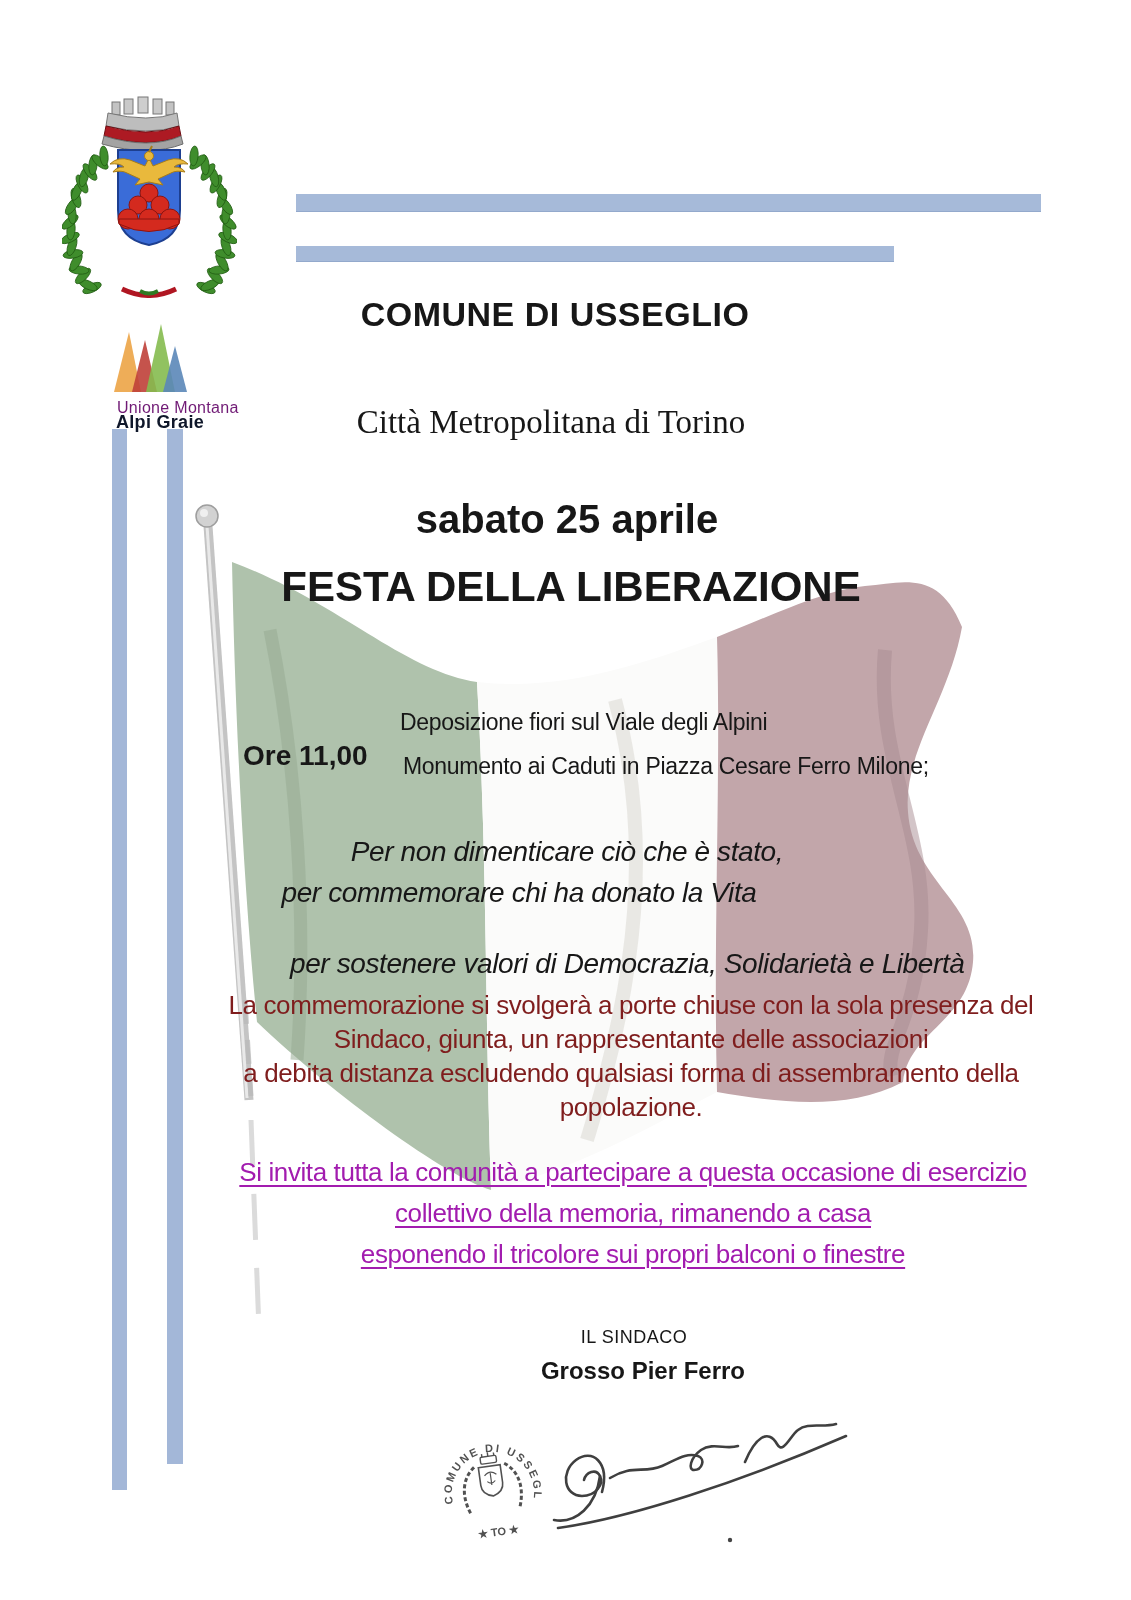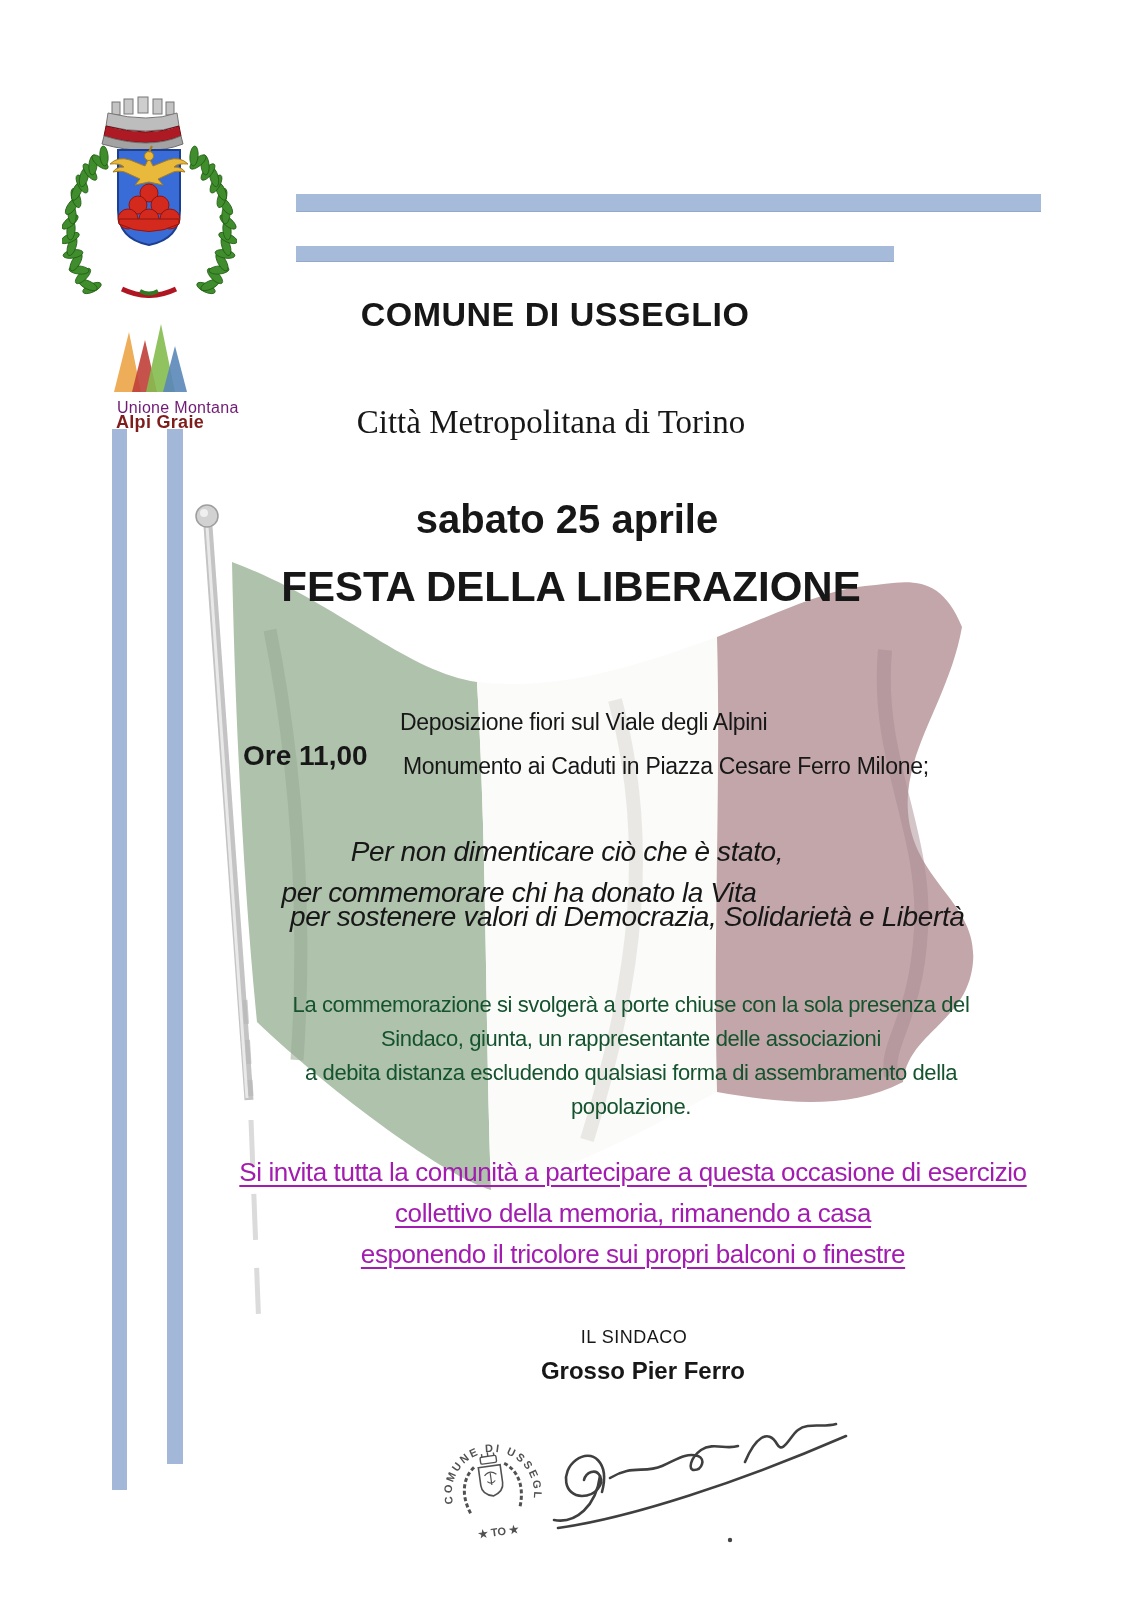--- a/index.html
+++ b/index.html
@@ -12,27 +12,27 @@
   .bar{background:#a6bad9;border-bottom:1px solid #93a9cc;}
   .vbar{background:#a3b7d8;}
   .ctr{text-align:center;white-space:nowrap;}
   .t-muni{font-size:34px;font-weight:bold;letter-spacing:0.5px;}
   .t-metro{font-size:33px;font-family:Liberation Serif, serif;}
   .t-date{font-size:40px;font-weight:bold;}
   .t-event{font-size:42px;font-weight:bold;}
   .t-prog{font-size:23px;letter-spacing:-0.3px;white-space:nowrap;}
   .t-prog-b{font-size:28px;font-weight:bold;white-space:nowrap;margin-top:32px;}
   .t-motto{font-size:28px;font-style:italic;letter-spacing:-0.4px;}
-  .t-notice{font-size:22px;line-height:34px;letter-spacing:-0.4px;color:#14532d;}
+  .t-notice{font-size:26px;line-height:34px;letter-spacing:-0.4px;color:#7f1d1d;}
   .t-invite{font-size:26px;line-height:41px;letter-spacing:-0.4px;color:#a21caf;}
   .t-invite span{text-decoration:underline;text-decoration-thickness:2px;text-underline-offset:4px;}
   .t-role{font-size:18px;letter-spacing:0.5px;}
   .t-name{font-size:24px;font-weight:bold;}
   .u-small{font-size:16px;color:#701a75;letter-spacing:0.3px;}
-  .u-big{font-size:18px;font-weight:bold;color:#7f1d1d;letter-spacing:0.3px;}
+  .u-big{font-size:18px;font-weight:bold;color:#0f172a;letter-spacing:0.3px;}
 </style>
 </head>
 <body>
 
 <div class="page">
 
   <div class="abs bar" style="left:296px;top:194px;width:745px;height:17px;"></div>
   <div class="abs bar" style="left:296px;top:246px;width:598px;height:15px;"></div>
 
   <div class="abs vbar" style="left:112px;top:429px;width:15px;height:1061px;"></div>
@@ -195,21 +195,21 @@
   <div class="abs ctr t-metro" style="left:171px;top:404px;width:760px;">Città Metropolitana di Torino</div>
   <div class="abs ctr t-date" style="left:187px;top:497px;width:760px;">sabato 25 aprile</div>
   <div class="abs ctr t-event" style="left:191px;top:563px;width:760px;">FESTA DELLA LIBERAZIONE</div>
 
   <div class="abs t-prog-b" style="left:243px;top:708px;">Ore 11,00</div>
   <div class="abs t-prog" style="left:400px;top:709px;">Deposizione fiori sul Viale degli Alpini</div>
   <div class="abs t-prog" style="left:403px;top:753px;">Monumento ai Caduti in Piazza Cesare Ferro Milone;</div>
 
   <div class="abs ctr t-motto" style="left:287px;top:836px;width:560px;">Per non dimenticare ciò che è stato,</div>
   <div class="abs ctr t-motto" style="left:239px;top:877px;width:560px;">per commemorare chi ha donato la Vita</div>
-  <div class="abs ctr t-motto" style="left:290px;top:901px;width:560px;">per sostenere valori di Democrazia, Solidarietà e Libertà</div>
+  <div class="abs ctr t-motto" style="left:290px;top:948px;width:560px;">per sostenere valori di Democrazia, Solidarietà e Libertà</div>
 
   <div class="abs ctr t-notice" style="left:191px;top:988px;width:880px;">
     <div>La commemorazione si svolgerà a porte chiuse con la sola presenza del</div>
     <div>Sindaco, giunta, un rappresentante delle associazioni</div>
     <div>a debita distanza escludendo qualsiasi forma di assembramento della</div>
     <div>popolazione.</div>
   </div>
 
   <div class="abs ctr t-invite" style="left:193px;top:1152px;width:880px;">
     <div><span>Si invita tutta la comunità a partecipare a questa occasione di esercizio</span></div>

